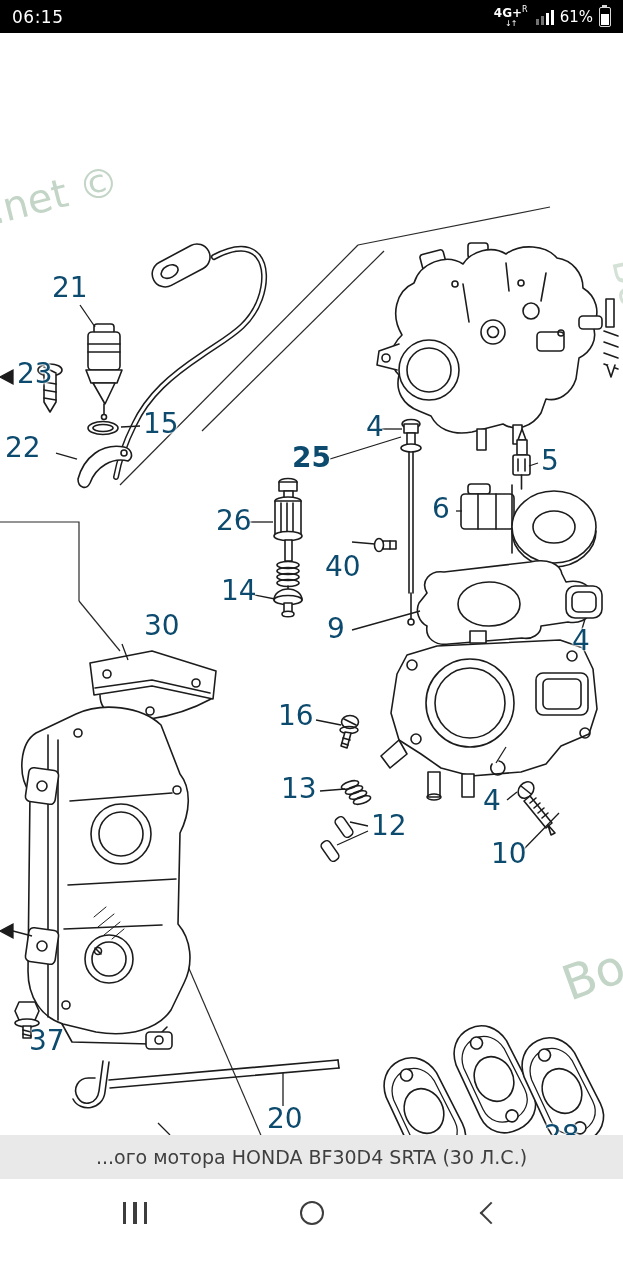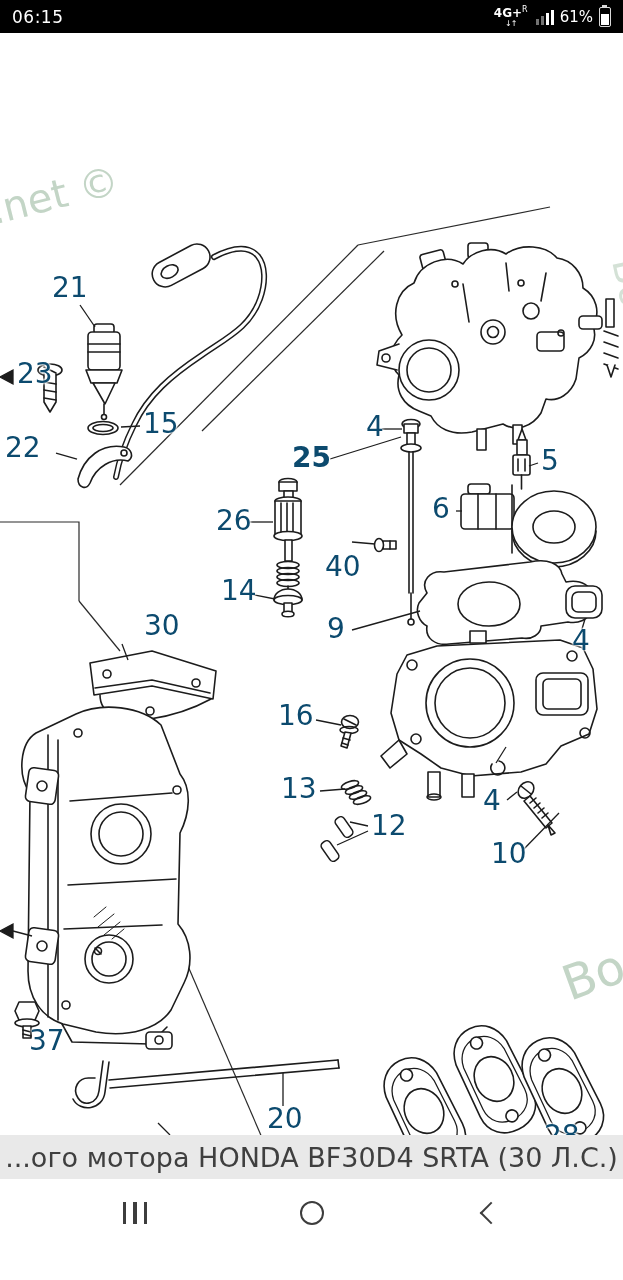--- a/index.html
+++ b/index.html
@@ -40,21 +40,21 @@
   .plabel {
     position:absolute; font-size:28px; color:#0c4a6e; line-height:1;
     text-shadow:0 0 3px #fff, 0 0 3px #fff, 0 0 3px #fff;
     user-select:none;
   }
   
   .caption-bar {
     position:absolute; top:1135px; left:0; right:0; height:44px;
     background:#e9e9e9; color:#3f3f3f;
     display:flex; align-items:center; justify-content:center;
-    font-size:27px;
+    font-size:19px;
   }
   
   .nav-bar {
     position:absolute; top:1179px; left:0; right:0; height:68px;
     background:#fff; display:flex; align-items:center;
     justify-content:space-between; padding:0 105px; box-sizing:border-box;
   }
   .nav-btn { width:60px; height:60px; display:flex; align-items:center; justify-content:center; cursor:pointer; }
   .recents-icon { display:flex; }
   .recents-icon i { display:block; width:3.5px; height:22px; background:#3d3d3d; margin:0 3.5px; }

